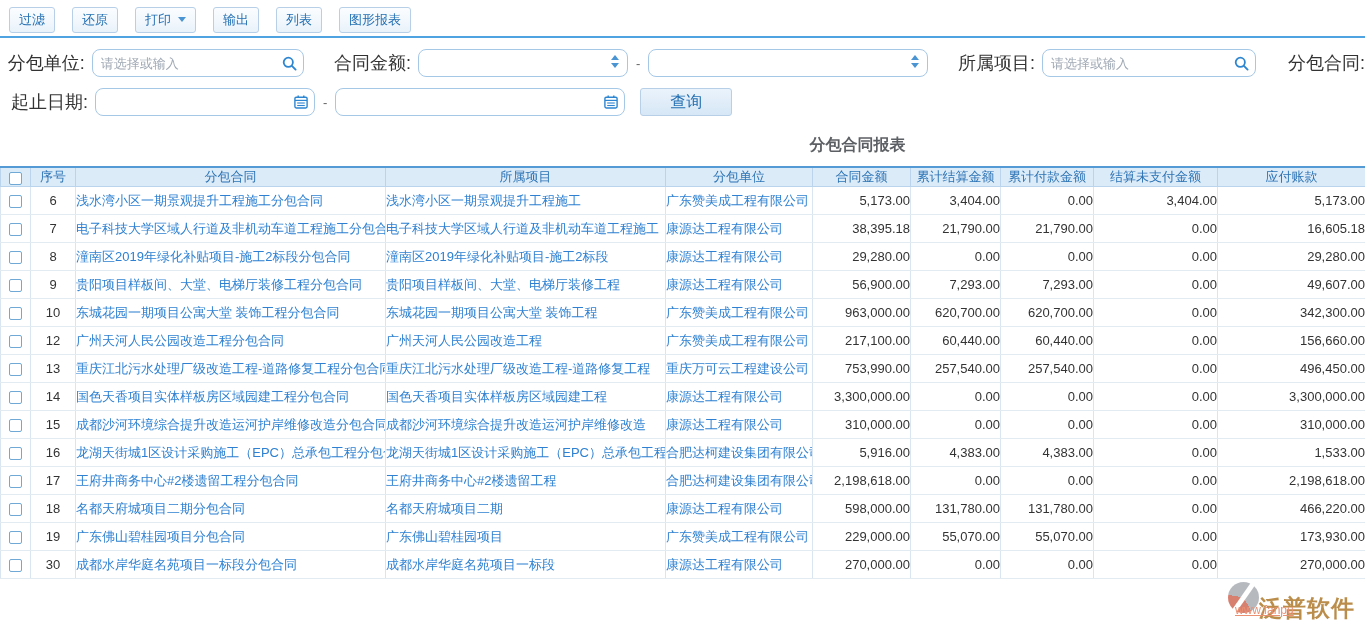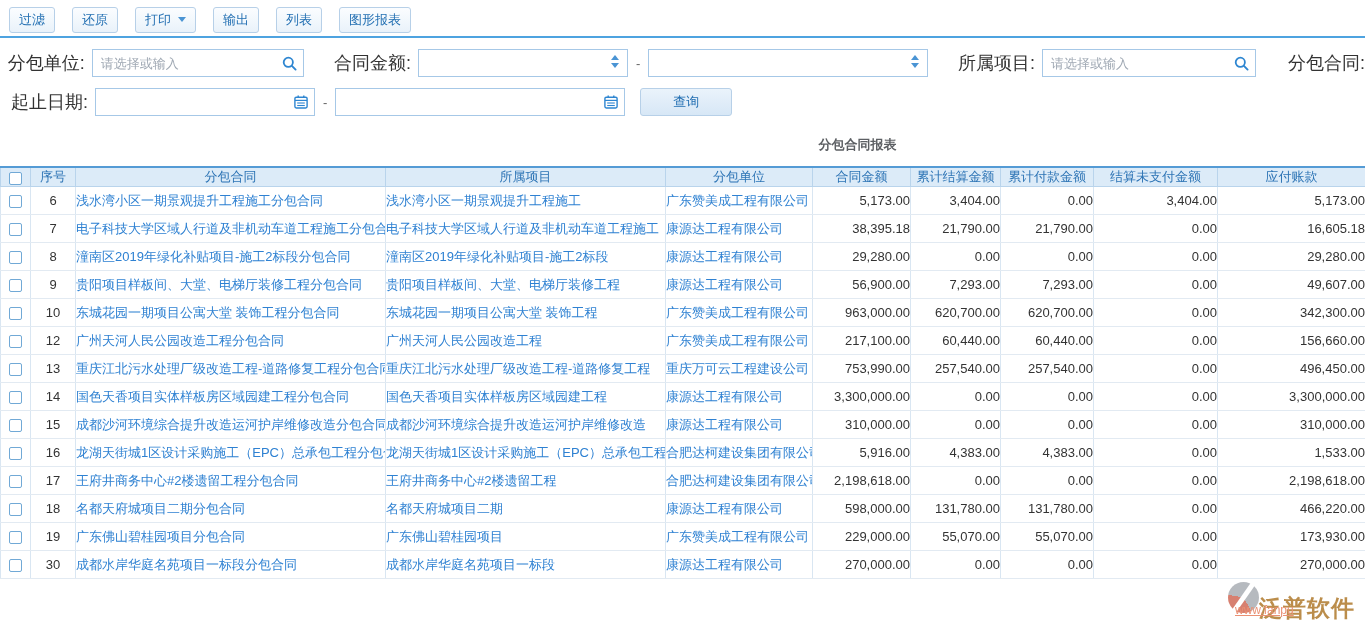--- a/index.html
+++ b/index.html
@@ -20,42 +20,42 @@
            margin-left:7px; vertical-align:2px; }
 
   
   .filters { height:86px; padding-top:11px; }
   .frow { display:flex; align-items:center; height:28px; margin-bottom:11px; }
   .flabel { font-size:18px; color:#333; white-space:nowrap; }
   .flabel.first { width:88px; text-align:right; margin-right:7px; }
   .flabel.mid { margin-left:30px; margin-right:7px; }
   .flabel.last { margin-left:32px; }
   .ibox { position:relative; display:inline-block; height:28px; }
-  .ibox input { width:100%; height:28px; border:1px solid #a6c8e7; border-radius:0;
+  .ibox input { width:100%; height:28px; border:1px solid #a6c8e7; border-radius:8px;
                 padding:0 26px 0 8px; font-size:13px; color:#333; outline:none;
                 font-family:inherit; background:#fff; }
   .ibox input::placeholder { color:#9fa8b3; }
   .w220 { width:220px; } .w218 { width:218px; } .w290 { width:290px; } .w222 { width:222px; }
   .icon-right { position:absolute; right:7px; top:7px; cursor:pointer; }
   .spinner { position:absolute; right:9px; top:6px; display:flex; flex-direction:column;
              gap:3px; cursor:pointer; }
   .spin-up { width:0; height:0; border-left:4px solid transparent; border-right:4px solid transparent;
              border-bottom:5px solid #4a94d4; }
   .spin-down { width:0; height:0; border-left:4px solid transparent; border-right:4px solid transparent;
                border-top:5px solid #4a94d4; }
   .dash { color:#666; margin:0 8px; font-size:13px; }
   .search-btn { width:92px; height:28px; margin-left:15px;
                 background:linear-gradient(#eaf3fb,#d7e7f6); border:1px solid #b7d0e8;
-                border-radius:3px; color:#2470b3; font-size:13px; cursor:pointer;
+                border-radius:3px; color:#2470b3; font-size:16px; cursor:pointer;
                 font-family:inherit; }
 
   
   .title-band { height:42px; display:flex; align-items:center; justify-content:center;
                 padding-left:350px; }
-  .page-title { font-size:13px; font-weight:bold; color:#5c5f63; margin:0; }
+  .page-title { font-size:16px; font-weight:bold; color:#5c5f63; margin:0; }
 
   
   table.report { width:1365px; table-layout:fixed; border-collapse:collapse; }
   .report thead th { height:14px; background:#dcebf8; color:#2d74b5; font-size:13px;
                      font-weight:normal; border-top:2px solid #549bd5;
                      border-bottom:1px solid #b9d4ec; border-right:1px solid #b9d4ec;
                      border-left:1px solid #b9d4ec; text-align:center; padding:0;
                      white-space:nowrap; overflow:hidden; }
   .report tbody td { height:28px; font-size:13px; border-bottom:1px solid #e2eaf2;
                      border-right:1px solid #d9e6f2; border-left:1px solid #d9e6f2;

